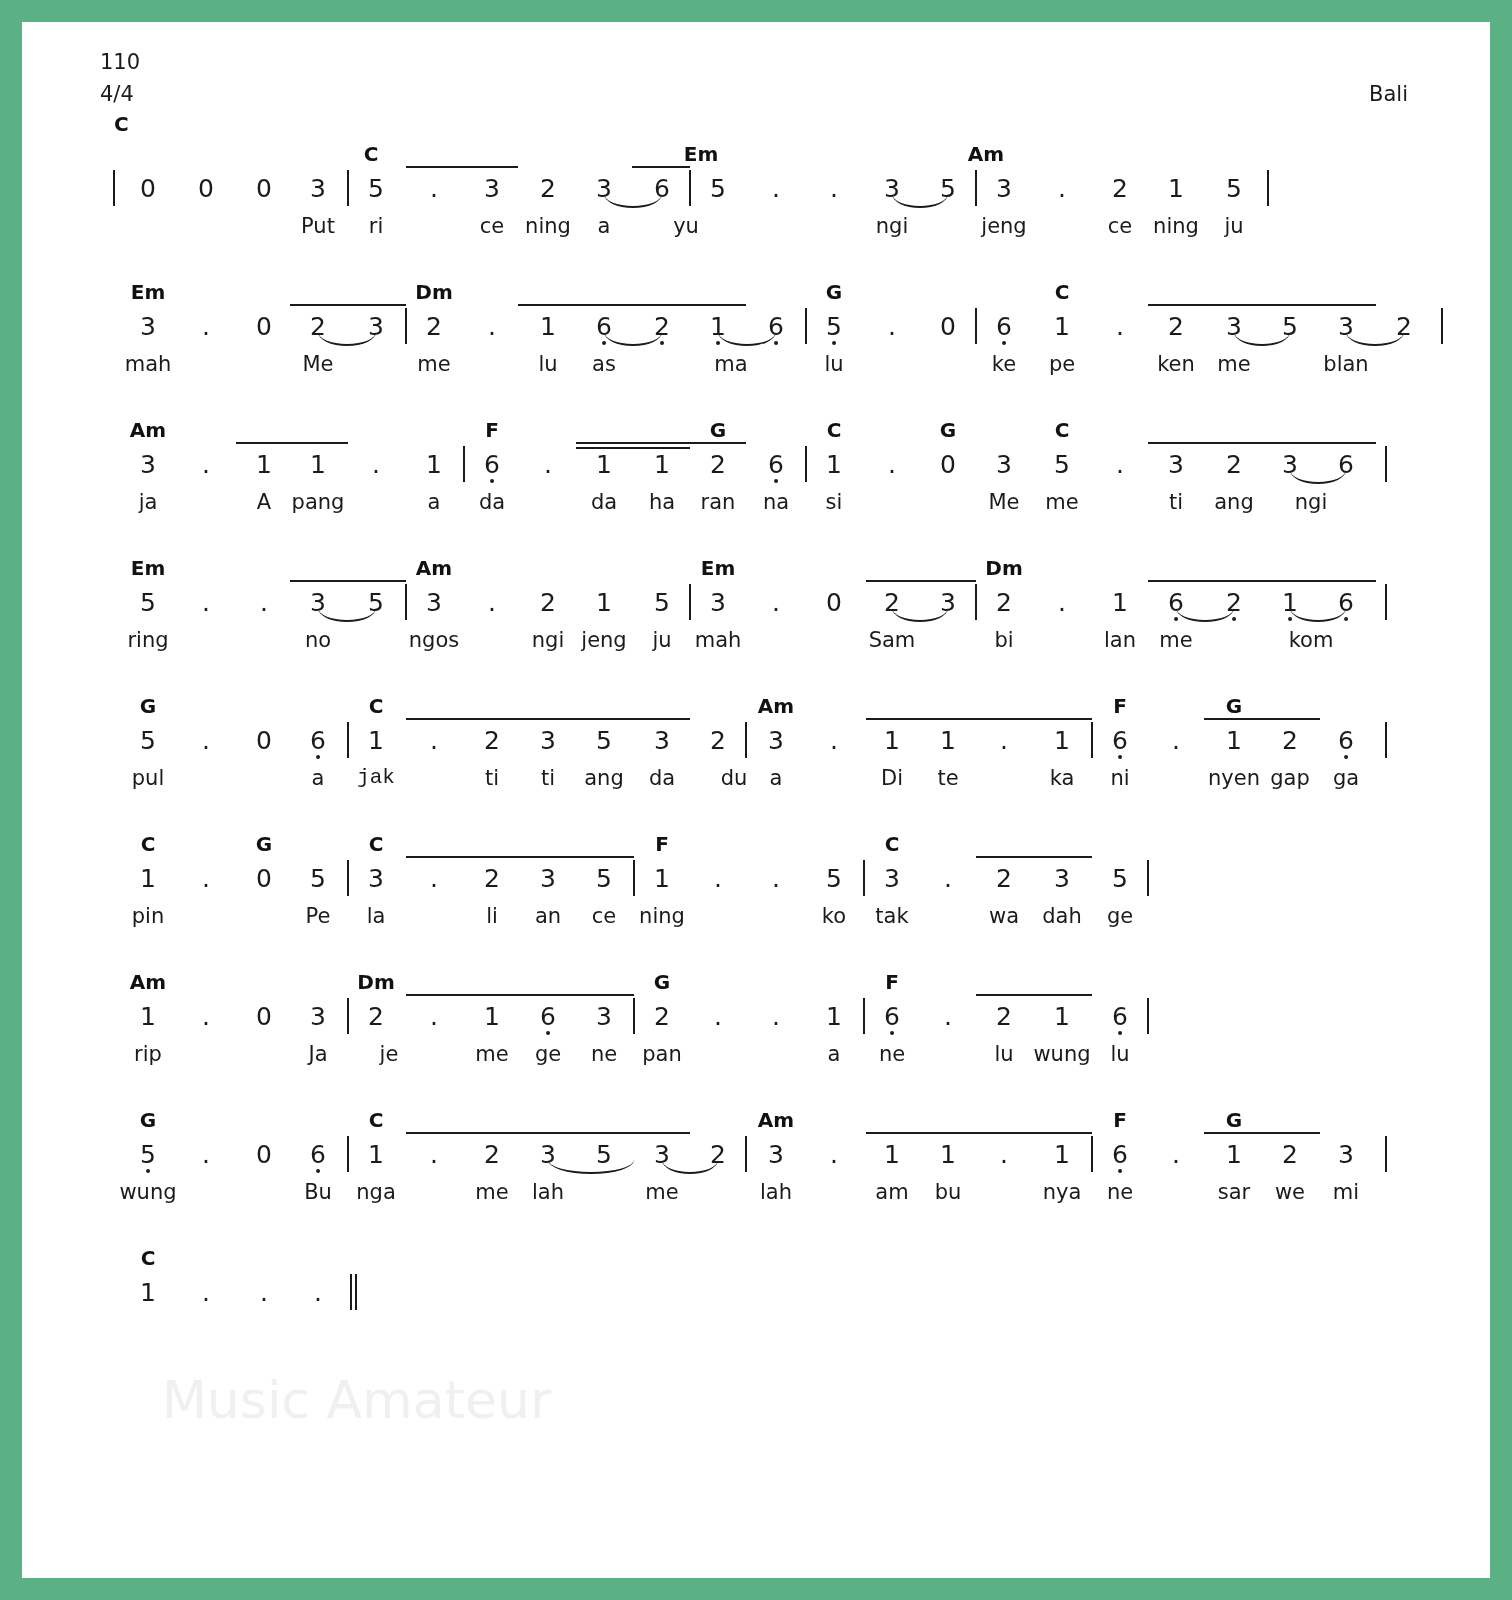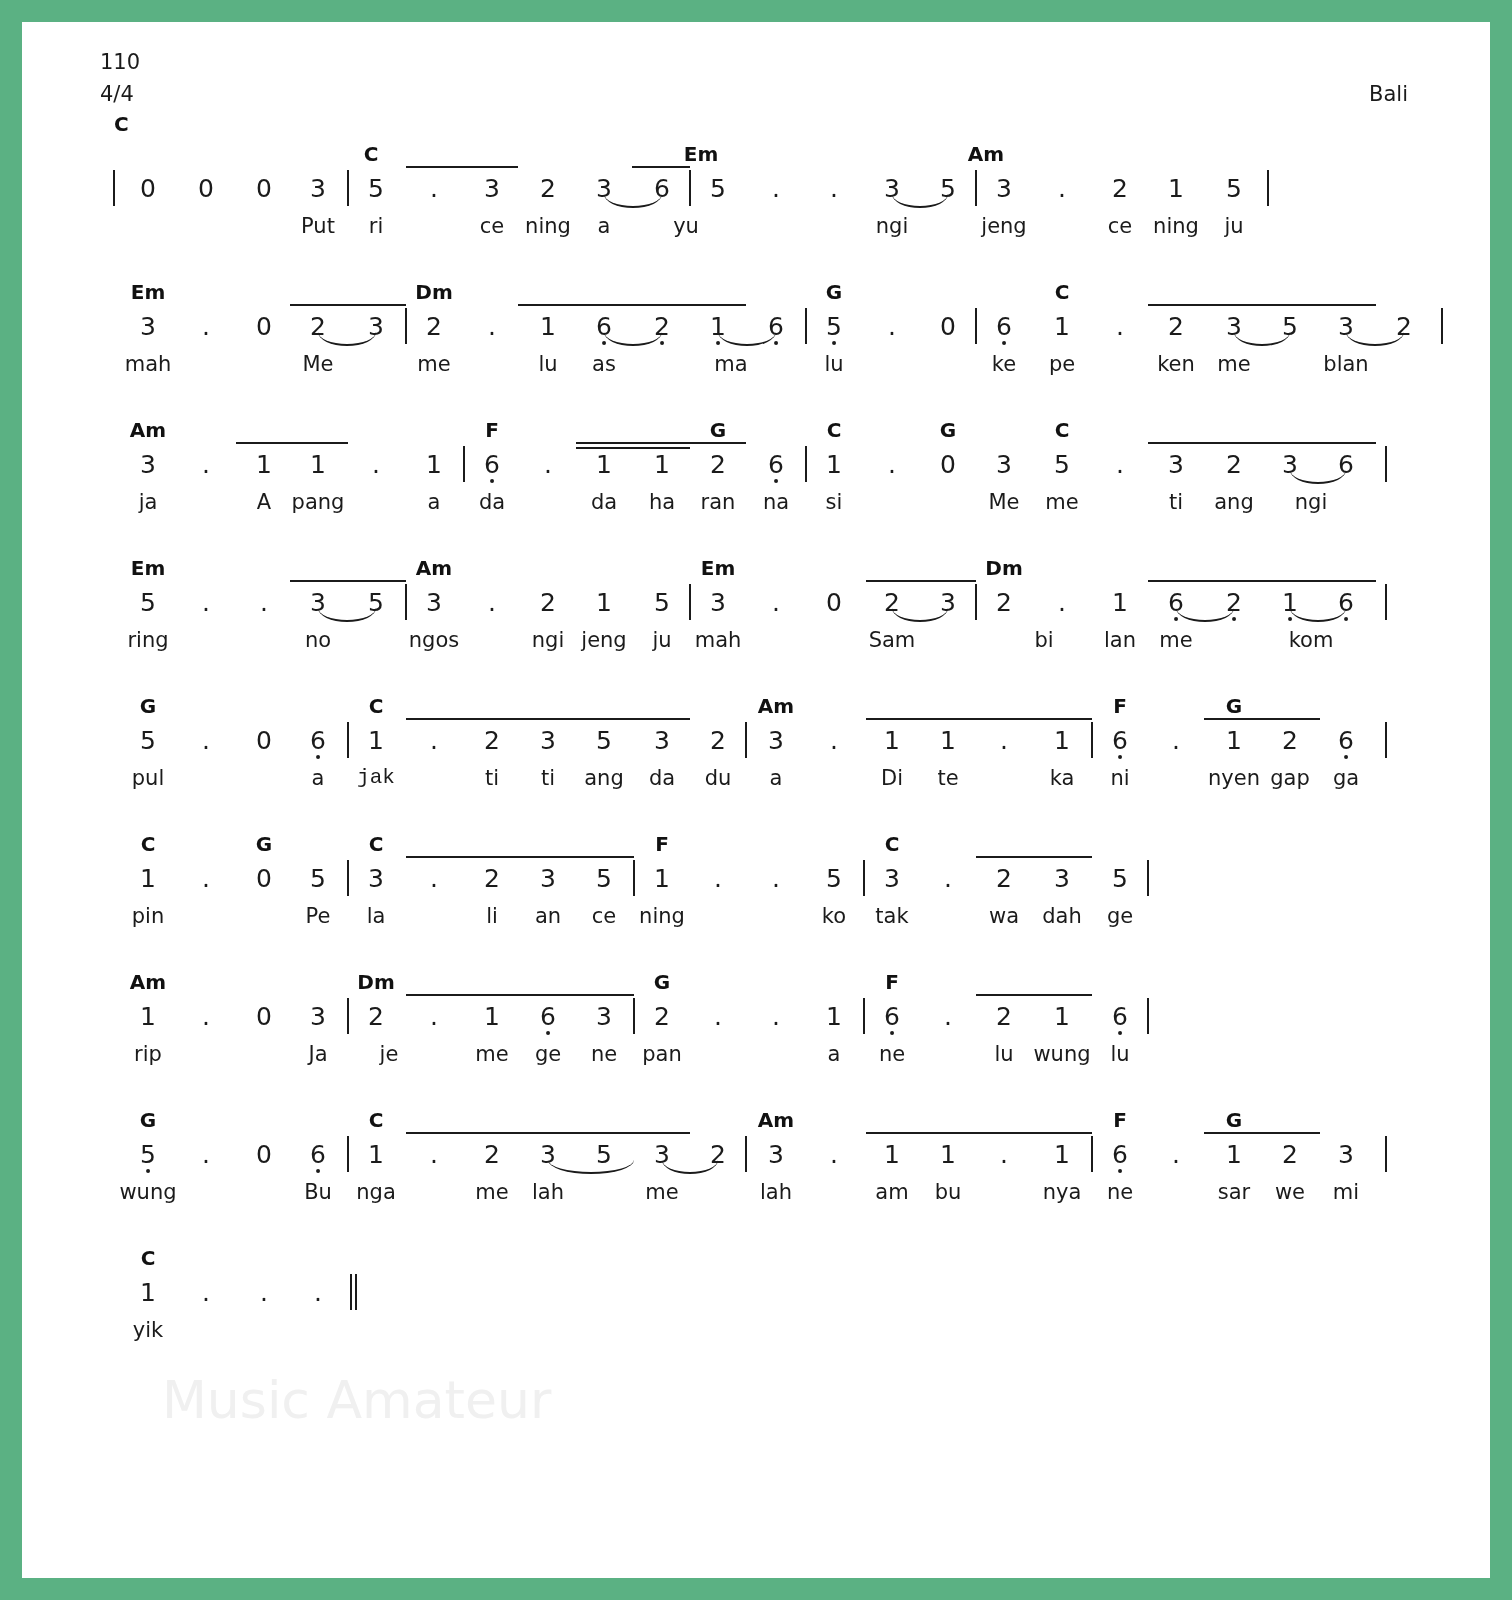--- a/index.html
+++ b/index.html
@@ -410,21 +410,21 @@
           </div>
           <div class="lyricsrow">
             <div class="lyric" style="left: 62px;">ring</div>
             <div class="lyric" style="left: 232px;">no</div>
             <div class="lyric" style="left: 348px;">ngos</div>
             <div class="lyric" style="left: 462px;">ngi</div>
             <div class="lyric" style="left: 518px;">jeng</div>
             <div class="lyric" style="left: 576px;">ju</div>
             <div class="lyric" style="left: 632px;">mah</div>
             <div class="lyric" style="left: 806px;">Sam</div>
-            <div class="lyric" style="left: 958px;">bi</div>
+            <div class="lyric" style="left: 918px;">bi</div>
             <div class="lyric" style="left: 1034px;">lan</div>
             <div class="lyric" style="left: 1090px;">me</div>
             <div class="lyric" style="left: 1225px;">kom</div>
           </div>
         </div>
         <div class="system">
           <div class="chordrow">
             <div class="chord" style="left: 62px;">G</div>
             <div class="chord" style="left: 290px;">C</div>
             <div class="chord" style="left: 690px;">Am</div>
@@ -463,21 +463,21 @@
             <div class="bar" style="left: 1300px;"></div>
           </div>
           <div class="lyricsrow">
             <div class="lyric" style="left: 62px;">pul</div>
             <div class="lyric" style="left: 232px;">a</div>
             <div class="lyric" style="left: 290px; font-family: Liberation Mono, monospace;">jak</div>
             <div class="lyric" style="left: 406px;">ti</div>
             <div class="lyric" style="left: 462px;">ti</div>
             <div class="lyric" style="left: 518px;">ang</div>
             <div class="lyric" style="left: 576px;">da</div>
-            <div class="lyric" style="left: 632px;">du</div>
+            <div class="lyric" style="left: 648px;">du</div>
             <div class="lyric" style="left: 690px;">a</div>
             <div class="lyric" style="left: 806px;">Di</div>
             <div class="lyric" style="left: 862px;">te</div>
             <div class="lyric" style="left: 976px;">ka</div>
             <div class="lyric" style="left: 1034px;">ni</div>
             <div class="lyric" style="left: 1148px;">nyen</div>
             <div class="lyric" style="left: 1204px;">gap</div>
             <div class="lyric" style="left: 1260px;">ga</div>
           </div>
         </div>
@@ -640,21 +640,18 @@
           <div class="chordrow">
             <div class="chord" style="left: 62px;">C</div>
           </div>
           <div class="notesrow">
             <div class="note" style="left: 62px;">1</div>
             <div class="note" style="left: 120px;">.</div>
             <div class="note" style="left: 178px;">.</div>
             <div class="note" style="left: 232px;">.</div>
             <div class="endbar" style="left: 268px;"></div>
           </div>
-          <div class="lyricsrow">
-            <div class="lyric" style="left: 62px;">yik</div>
-          </div>
         </div>
       </div>
 
     <div class="watermark">Music Amateur</div>
   </div>
 </div>
 
 </body></html>

